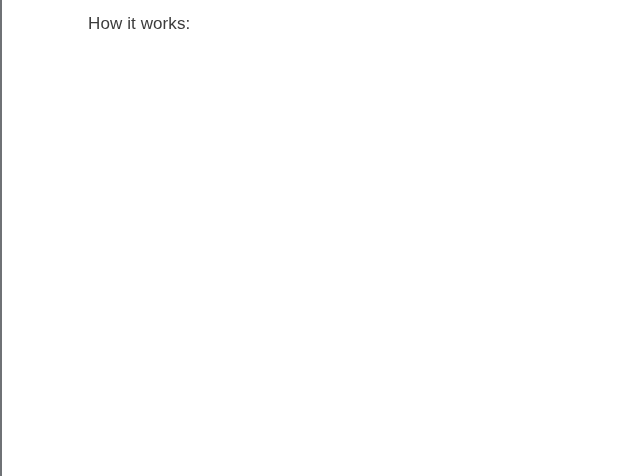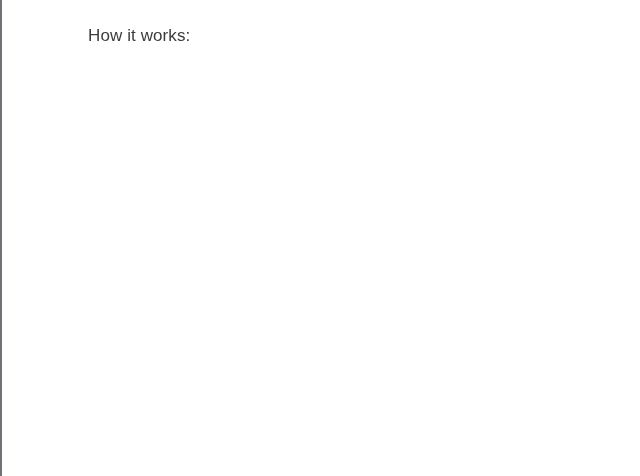--- a/index.html
+++ b/index.html
@@ -5,14 +5,14 @@
   html,body{margin:0;padding:0;}
   body{width:640px;height:476px;background:#ffffff;font-family:"Liberation Sans",sans-serif;overflow:hidden;}
   #page{position:relative;width:640px;height:476px;background:#fff;overflow:hidden;}
   #page:before{content:"";position:absolute;left:0;top:0;width:2px;height:476px;background:#6f7276;z-index:50;}
   .txt{position:absolute;white-space:pre;line-height:11.4px;font-size:9.3px;font-weight:bold;color:#3e4145;letter-spacing:0.1px;}
 </style>
 </head>
 <body>
 
 <div id="page">
-  <div class="txt" style="left:88px;top:18px;font-size:17px;font-weight:normal;color:#3c3c3c;margin-top:12px;">How it works:</div>
+  <div class="txt" style="left:88px;top:18px;font-size:17px;font-weight:normal;color:#3c3c3c;">How it works:</div>
 </div>
 
 </body></html>

